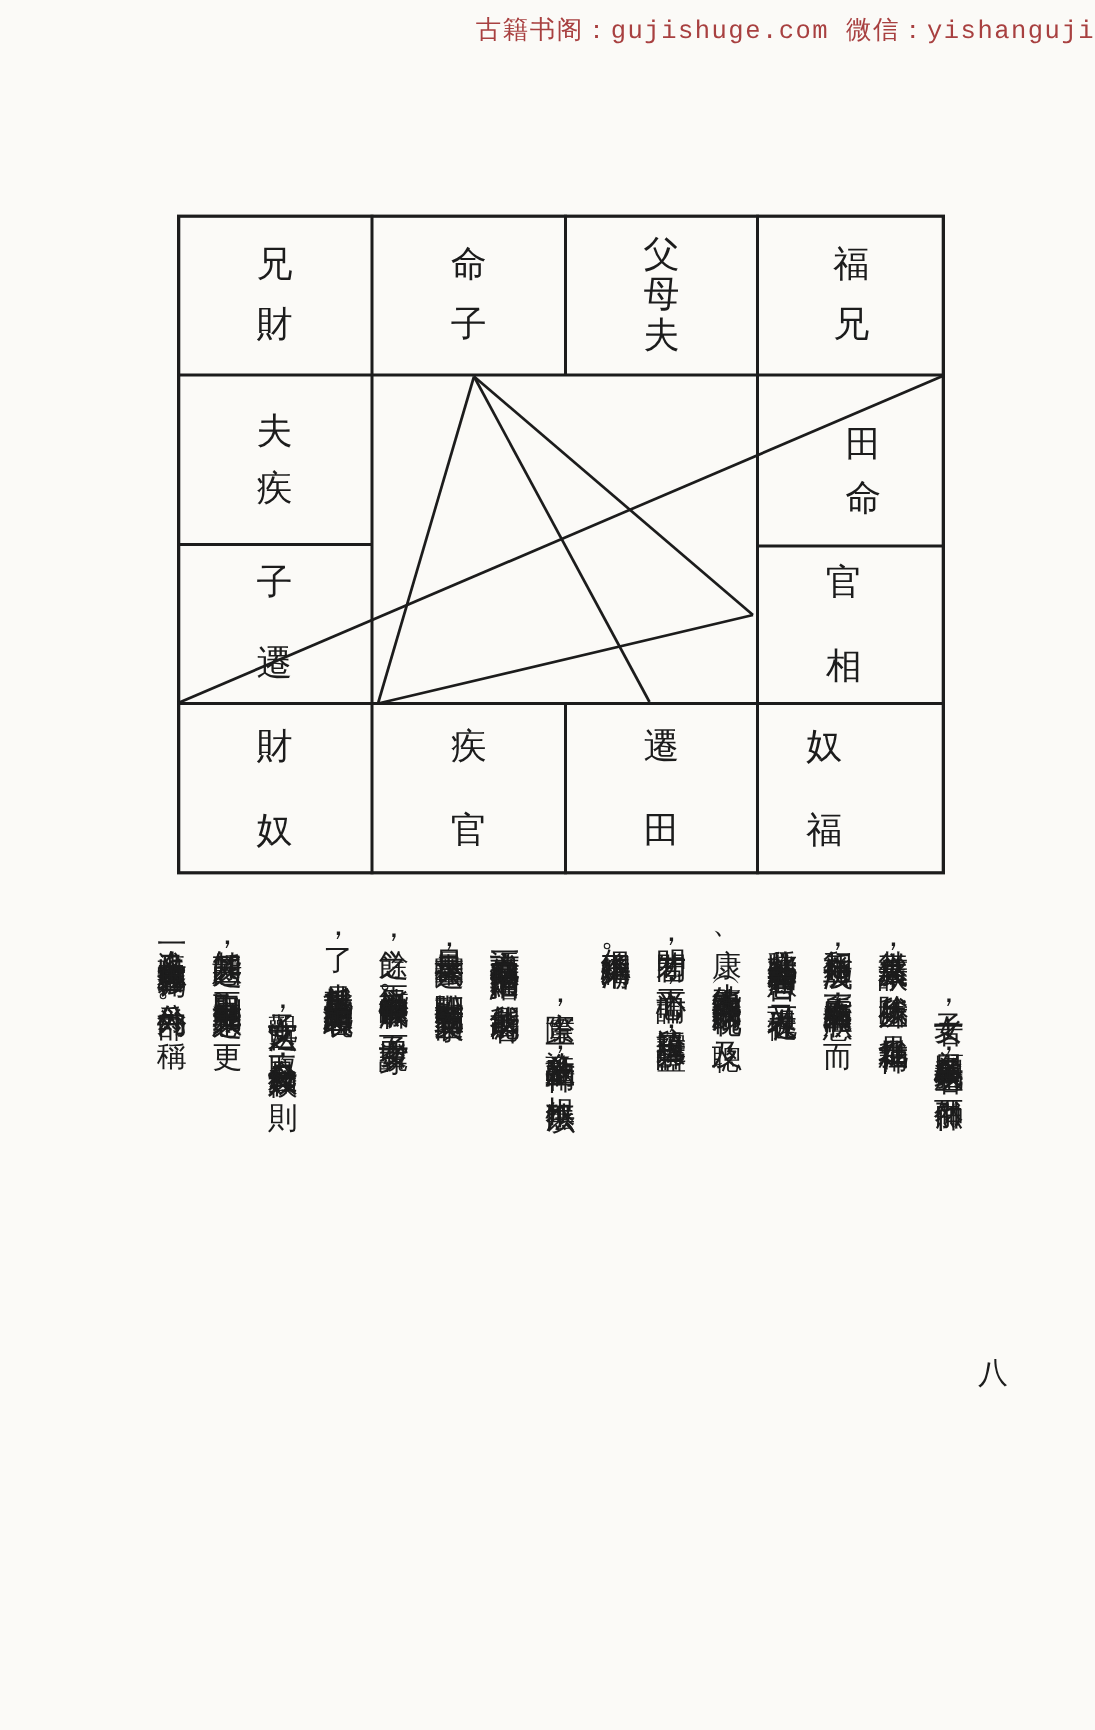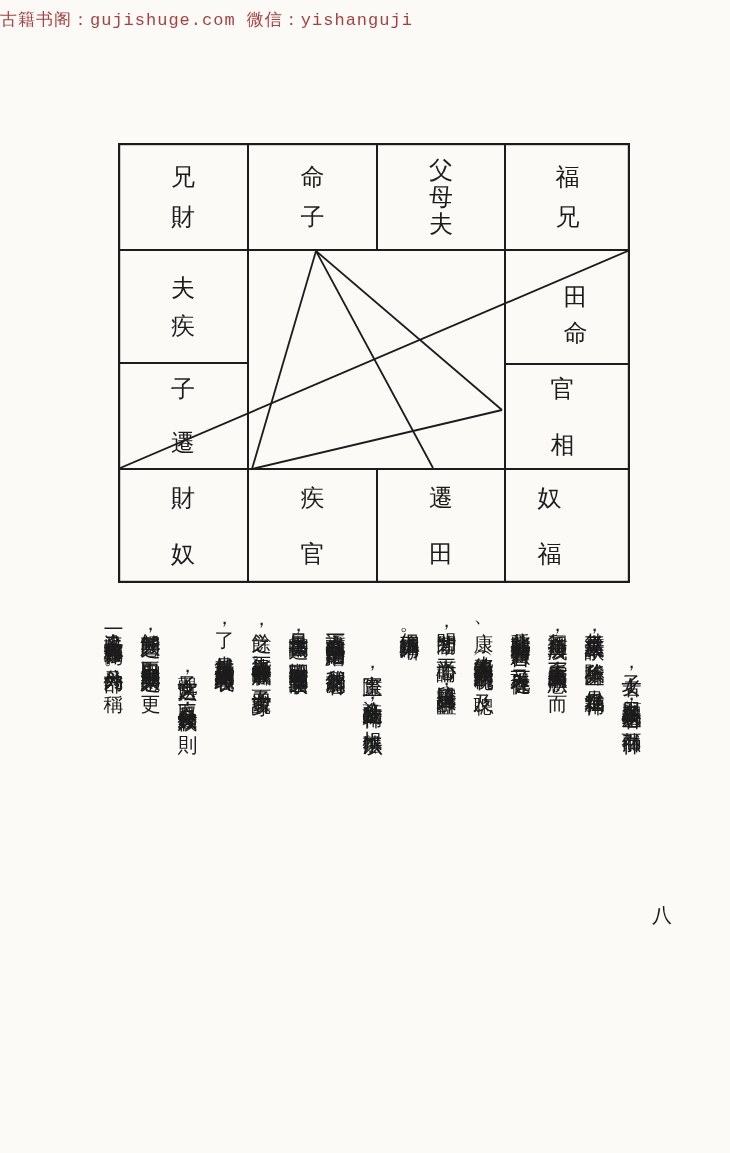--- a/index.html
+++ b/index.html
@@ -7,21 +7,21 @@
     position:relative;
     width:730px;height:1153px;
     background:#fbfaf7;
     overflow:hidden;
     font-family:"Liberation Serif", serif;
     color:#1c1c1c;
   }
   .header{
     position:absolute;
     top:8px;left:0;width:100%;
-    text-align:left;
+    text-align:right;
     font-family:"Liberation Mono", monospace;
     font-size:17px;
     letter-spacing:1px;
   }
   .chart{
     position:absolute;
   }
   .chart svg{position:absolute;left:0;top:0;}
   .cell{
     position:absolute;

